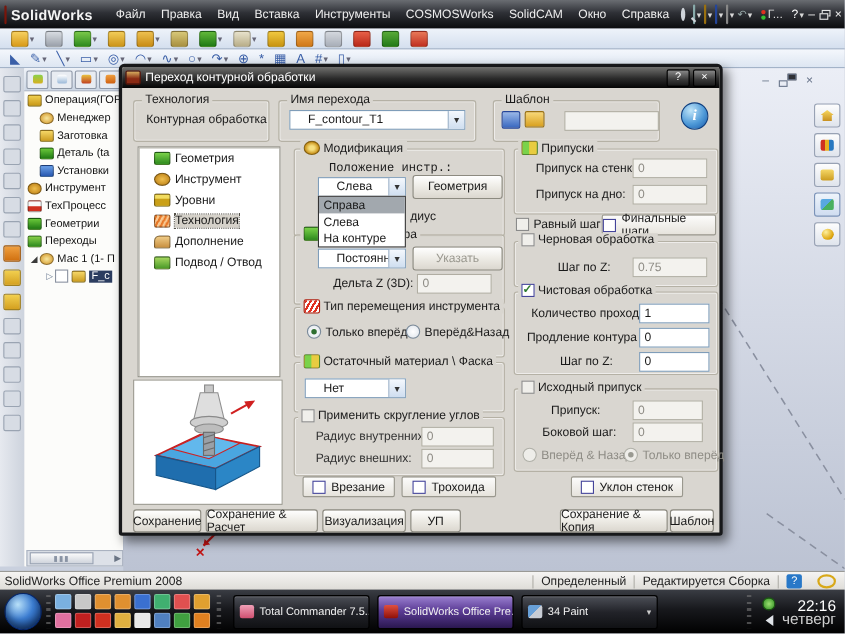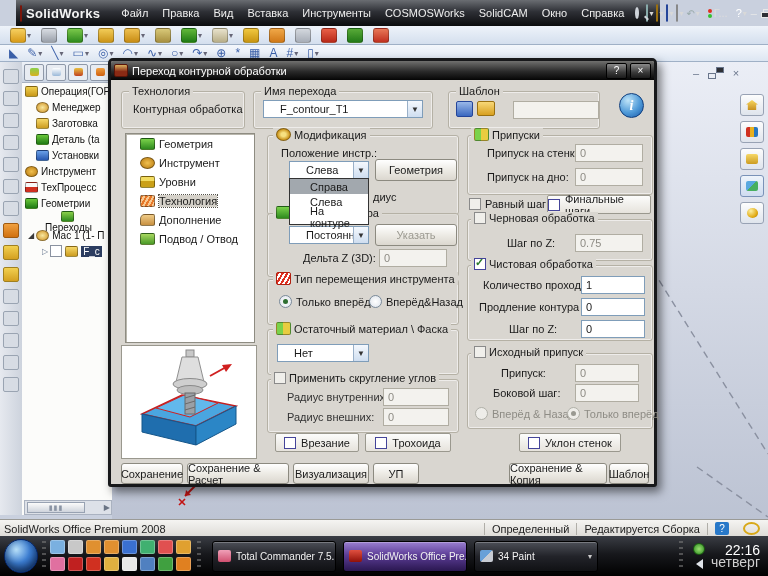--- a/index.html
+++ b/index.html
@@ -1,21 +1,21 @@
 <!DOCTYPE html>
 <html><head>
 <meta charset="utf-8">
 <style>
   html,body{margin:0;padding:0;}
   body{width:768px;height:576px;position:relative;overflow:hidden;
        font-family:"Liberation Sans",sans-serif;font-size:11px;color:#1a1a1a;background:#c9d0de;}
   .s{position:absolute;}
   .flex{display:flex;align-items:center;}
   
-  .titlebar{left:16px;top:0;width:644px;height:26px;background:linear-gradient(#6a6d72,#2e3036 45%,#0b0c0e);
+  .titlebar{left:0;top:0;width:768px;height:26px;background:linear-gradient(#6a6d72,#2e3036 45%,#0b0c0e);
             color:#fff;display:flex;align-items:center;text-align:center;}
   .logo-cube{width:15px;height:15px;margin:0 4px 0 4px;border-radius:3px;
              background:linear-gradient(135deg,#ff5a3c,#b01f10 70%);border:1px solid #7a150a;}
   .app-title{font-weight:bold;font-size:13px;letter-spacing:.3px;margin-right:14px;color:#f4f4f4;}
   .menu-item{padding:0 7px;font-size:11px;color:#eee;}
   .tb-ico{width:17px;height:16px;border-radius:2px;margin-left:3px;display:inline-flex;align-items:center;justify-content:center;font-size:10px;}
   .caret{color:#d8d8d8;font-size:8px;margin-left:1px;}
   .winbtn{width:18px;height:15px;margin-left:4px;display:inline-flex;align-items:center;justify-content:center;color:#e8e8e8;font-size:11px;}
   .lens{width:8px;height:8px;border:2px solid #cfd4da;border-radius:50%;position:relative;margin:0 4px;}
   .lens::after{content:"";position:absolute;width:5px;height:2px;background:#cfd4da;transform:rotate(45deg);left:7px;top:8px;}
@@ -79,21 +79,21 @@
   .radio.dis{border-color:#b0b0a8;background:#eeede9;}
   .radio.dis.sel::after{background:#9a9a92;}
   .lbl{position:absolute;white-space:nowrap;}
   .dis-t{color:#8e8c85;}
   .ti{display:inline-block;width:13px;height:10px;border-radius:2px;border:1px solid rgba(0,0,0,.4);margin-right:4px;flex:0 0 auto;}
   .trow{height:19px;display:flex;align-items:center;padding-left:14px;font-size:11px;}
   .tsel{background:#d5d1c9;outline:1px dotted #55524a;}
   .cbx-box{position:absolute;height:17px;border:1px solid #9a988e;border-radius:2px;background:linear-gradient(#fcfcfb,#e6e3dc);
            display:flex;align-items:center;justify-content:center;gap:5px;font-size:11px;}
   .ddlist{position:absolute;background:#fff;border:1px solid #333;z-index:5;}
-  .ddi{height:15px;display:flex;align-items:center;padding:0 20px;}
+  .ddi{height:15px;display:flex;align-items:center;padding:0 4px;}
   .ddi.hl{background:#a2a8ae;}
   .gi{width:13px;height:11px;border-radius:2px;border:1px solid rgba(0,0,0,.35);}
   .gi.gear{border-radius:50%;background:radial-gradient(#f6e080 25%,#c89018 70%);}
   .gi.hatch{background:repeating-linear-gradient(120deg,#e03020 0 2px,#fff 2px 4px);border-color:#b02010;}
   .gi.green{background:linear-gradient(#7ad24a,#2e8a1e);}
   .gi.stock{background:linear-gradient(90deg,#7ad24a 50%,#e8cc40 50%);}
   .info-i{position:absolute;width:23px;height:23px;border-radius:50%;
           background:radial-gradient(circle at 35% 28%,#bfe4f8,#4f9ad8 55%,#1758a8);border:1px solid #0f3e7e;
           color:#fff;font:italic bold 14px "Liberation Serif",serif;display:flex;align-items:center;justify-content:center;}
   
@@ -261,21 +261,21 @@
     <span>Инструмент</span>
   </div>
   <div class="mrow" style="padding-left:3px;">
     <span class="mi" style="background:linear-gradient(#f8f8f8 50%,#d03020 50%);"></span>
     <span>ТехПроцесс</span>
   </div>
   <div class="mrow" style="padding-left:3px;">
     <span class="mi" style="background:linear-gradient(#6ac83a,#1f7a14);"></span>
     <span>Геометрии</span>
   </div>
-  <div class="mrow" style="padding-left:3px;flex-direction:column;">
+  <div class="mrow" style="padding-left:3px;">
     <span class="mi" style="background:linear-gradient(#8ad04a,#2e8a1e);"></span>
     <span>Переходы</span>
   </div>
   <div class="mrow" style="padding-left:6px;">
     <span style="color:#3a3a3a;font-size:8px;margin-right:2px;">◢</span>
     <span class="mi" style="border-radius:50%;background:radial-gradient(#f8e8a0,#d09020);"></span>
     <span>Мас 1 (1- П</span>
   </div>
   <div class="mrow" style="padding-left:20px;">
     <span style="color:#6a7a92;font-size:8px;margin-right:2px;">▷</span>
@@ -397,21 +397,21 @@
       <line x1="88" y1="30" x2="106" y2="20" stroke="#d02020" stroke-width="2"></line>
       <polygon points="110,18 100,19 104,26" fill="#d02020"></polygon>
     </svg>
   </div>
 
   <div class="gb" style="left:156px;top:74px;width:190px;height:78px;"></div>
   <span class="lg" style="left:162px;top:67px;">
       <span class="gi gear"></span>
       <span>Модификация</span>
     </span>
-  <span class="lbl" style="left:170px;top:86px;">Положение инстр.:</span>
+  <span class="lbl" style="left:188px;top:86px;font-family:Liberation Mono, monospace;">Положение инстр.:</span>
   <div class="combo" style="left:178px;top:100px;width:78px;">
     <span class="txt">Слева</span>
       <span class="cbt">▼</span>
   </div>
   <div class="btn" style="left:264px;top:98px;width:80px;height:20px;">Геометрия</div>
   <span class="lbl" style="left:262px;top:130px;">диус</span>
   <div class="ddlist" style="left:178px;top:117px;width:78px;">
     <div class="ddi hl">Справа</div>
     <div class="ddi">Слева</div>
     <div class="ddi">На контуре</div>

